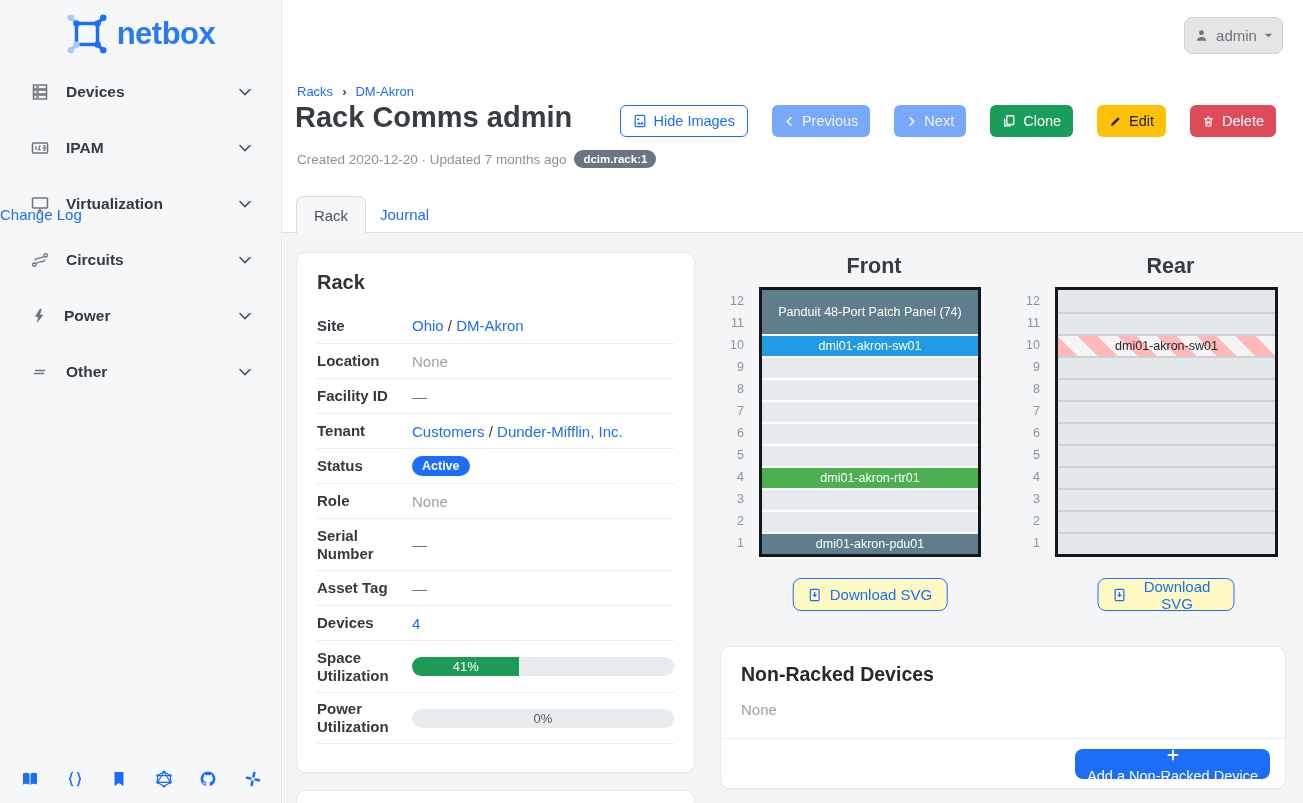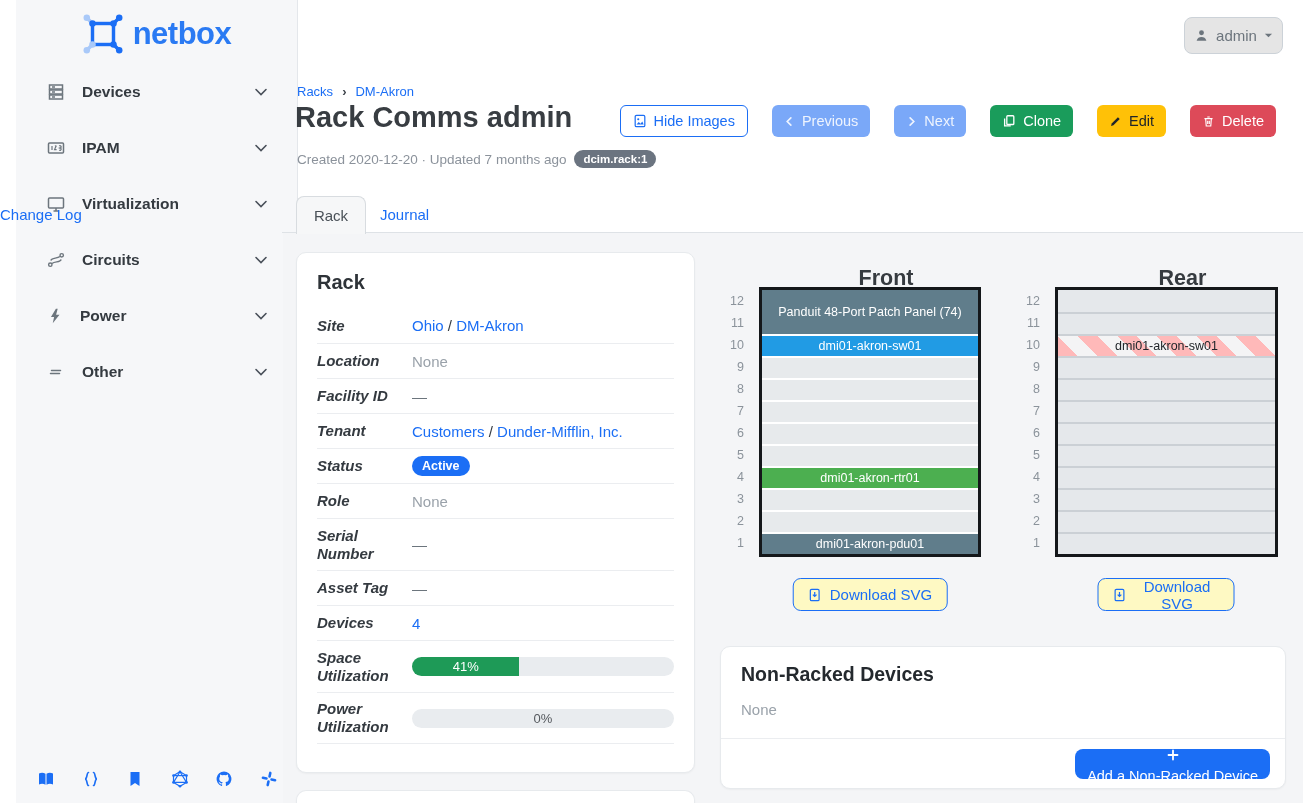--- a/index.html
+++ b/index.html
@@ -4,21 +4,21 @@
 <style>
   html,body{margin:0;padding:0;background:#fff;}
   *{box-sizing:border-box;}
   #app{position:relative;width:1303px;height:803px;overflow:hidden;background:#fff;
        font-family:"Liberation Sans",sans-serif;color:#343a40;}
   a{text-decoration:none;}
   .link{color:#1b6ef5;cursor:pointer;}
 
   
   .sidebar{position:absolute;left:0;top:0;width:282px;height:803px;background:#f6f7f9;
-           border-right:1px solid #e4e7eb;margin-left:16px;}
+           border-right:1px solid #e4e7eb;}
   .logo{display:flex;align-items:center;justify-content:center;gap:9px;margin-top:8px;height:52px;}
   .logo-text{font-size:31px;font-weight:800;color:#2a7af3;letter-spacing:-0.5px;}
   #sidebar-menu{position:absolute;top:78px;left:0;right:0;}
   .side-item{display:flex;align-items:center;height:28px;margin:0 28px 28px 30px;cursor:pointer;}
   .side-ic{color:#6c757d;display:flex;align-items:center;}
   .side-label{margin-left:16px;font-size:15.5px;font-weight:700;color:#343a40;}
   .side-chev{margin-left:auto;color:#49505a;display:flex;}
   #sidebar-footer{position:absolute;bottom:14px;left:20px;width:243px;display:flex;
                   justify-content:space-between;align-items:center;}
   .foot-ic{color:#1b6ef5;display:flex;cursor:pointer;}
@@ -74,34 +74,34 @@
 
   
   .card{position:absolute;background:#fff;border:1px solid #e7eaed;border-radius:10px;
         box-shadow:0 1px 2px rgba(0,0,0,.04);}
   .rack-card{left:296px;top:252px;width:399px;height:521px;padding:18px 20px 0 20px;}
   .card-title{margin:0;font-size:20px;font-weight:700;color:#2e3338;}
   #info-rows{margin-top:14px;}
   .info-row{display:flex;align-items:center;border-top:1px solid #ebedf0;min-height:35px;padding:2px 0;}
   .info-row:first-child{border-top:none;}
   .info-row:last-child{border-bottom:1px solid #ebedf0;}
-  .info-label{width:95px;flex:none;font-size:15px;font-weight:700;color:#343a40;line-height:1.2;font-style:italic;}
+  .info-label{width:95px;flex:none;font-size:15px;font-weight:700;color:#343a40;line-height:1.2;}
   .info-value{flex:1;font-size:15px;color:#343a40;display:flex;align-items:center;}
   .muted{color:#9aa2aa;}
   .dash{color:#6c757d;}
   .badge-active{background:#1b6ef5;color:#fff;font-size:12.5px;font-weight:700;
                 padding:3px 10px;border-radius:10px;}
   .progress{flex:1;height:19px;background:#e9ecef;border-radius:10px;position:relative;overflow:hidden;}
   .progress-fill{height:100%;background:#1e9a57;display:flex;align-items:center;justify-content:center;}
   .progress-label-in{color:#fff;font-size:13px;}
   .progress-label-zero{position:absolute;inset:0;display:flex;align-items:center;justify-content:center;
                        color:#55595e;font-size:13px;}
 
   
-  .elev-title{position:absolute;top:250px;margin:16px;font-size:21.5px;font-weight:700;color:#363b40;text-align:center;}
+  .elev-title{position:absolute;top:250px;margin:4px;font-size:21.5px;font-weight:700;color:#363b40;text-align:center;}
   .elev-front-title{left:759px;width:222px;}
   .elev-rear-title{left:1055px;width:223px;}
   .unit-col{position:absolute;top:290px;width:38px;}
   .unit-col-front{left:706px;}
   .unit-col-rear{left:1002px;}
   .unit-row{height:22px;display:flex;align-items:center;justify-content:flex-end;
             font-size:12.5px;color:#8b939b;}
   .rack-frame{position:absolute;top:287px;height:270px;border:3px solid #14171a;}
   .rack-front{left:759px;width:222px;background:#ffffff;}
   .rack-rear{left:1055px;width:223px;background:#cbd0d5;}

